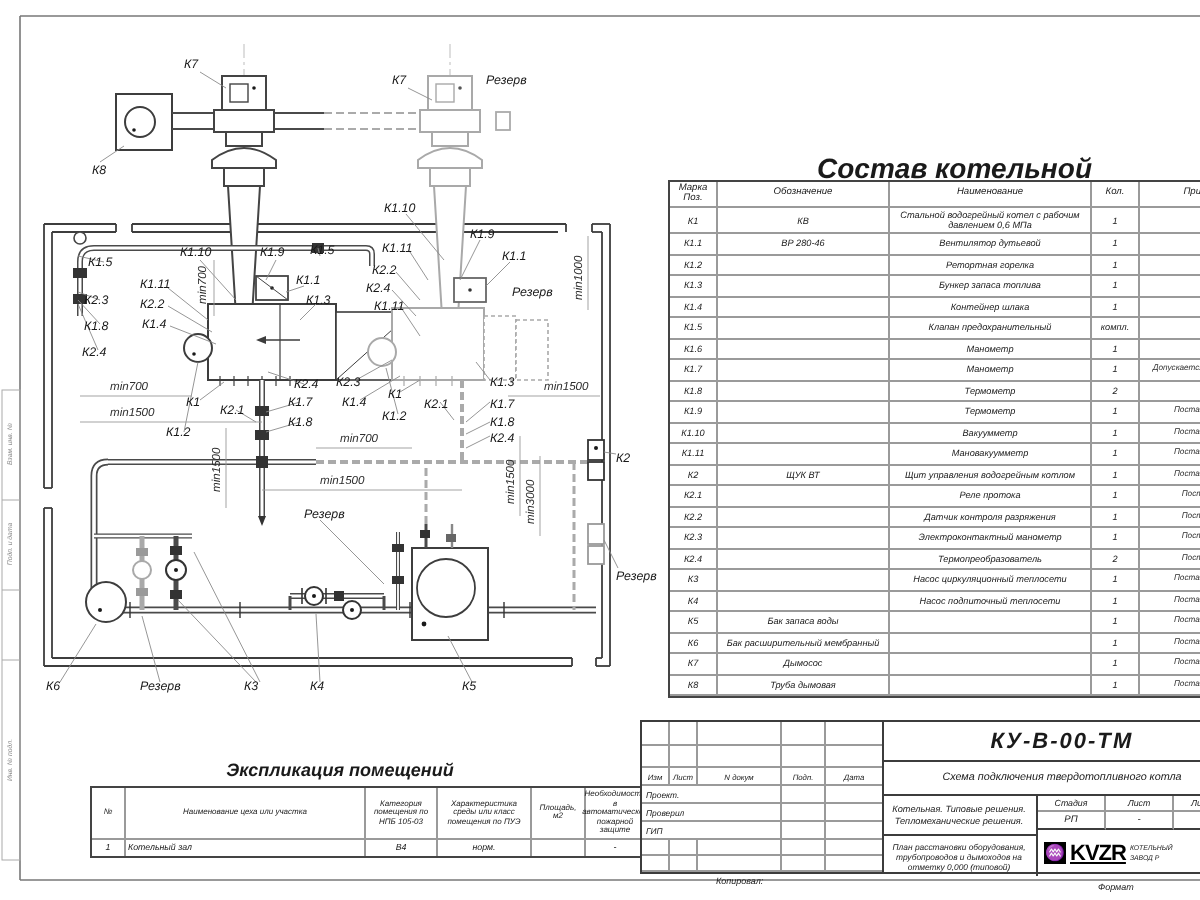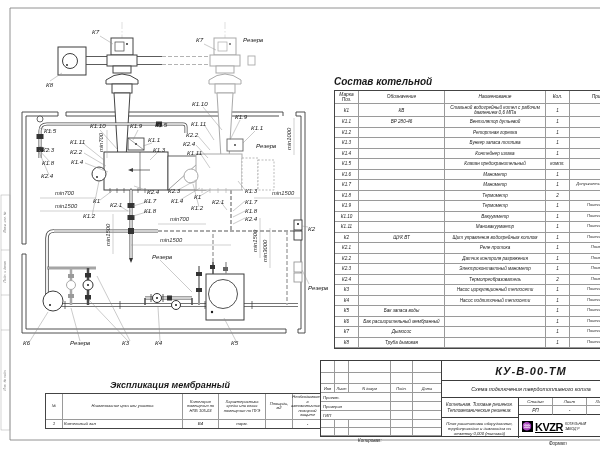--- a/index.html
+++ b/index.html
@@ -7,21 +7,21 @@
          font-family:"Liberation Sans",sans-serif;color:#1a1a1a;}
   .cad{font-style:italic;}
   svg text{font-family:"Liberation Sans",sans-serif;font-style:italic;fill:#1a1a1a;}
   svg .lbl{font-size:6.2px;}
   svg .dim{font-size:5.8px;fill:#2e2e2e;}
   svg .strip-txt{font-size:3.4px;fill:#8a8a8a;}
 
   .abs{position:absolute;}
 
   
-  .sostav-title{left:334px;top:76px;width:212px;text-align:left;font-size:10px;font-weight:600;}
+  .sostav-title{left:334px;top:76px;width:212px;text-align:right;font-size:14px;font-weight:600;}
   .sostav{left:334px;top:90px;width:306px;border:1px solid #444;box-sizing:border-box;background:#fff;}
   .srow{display:grid;grid-template-columns:24px 86px 101px 24px 71px;min-height:10.5px;}
   .srow .c{border-right:1px solid #9a9a9a;border-bottom:1px solid #9a9a9a;
            font-size:4.6px;line-height:1.18;display:flex;align-items:center;justify-content:center;
            text-align:center;padding:0.5px 1px;box-sizing:border-box;}
   .srow .c:last-child{border-right:none;}
   .srow.hdr .c{font-size:4.8px;}
   .srow .cp{font-size:4.1px;color:#2c2c2c;}
 
   
@@ -618,21 +618,21 @@
         <div class="srow">
           <div class="c">К8</div>
           <div class="c">Труба дымовая</div>
           <div class="c"></div>
           <div class="c">1</div>
           <div class="c cp">Постав. по соглас.</div>
         </div>
       </div>
   </div>
 
-  <div class="abs explic-title cad">Экспликация мембранный</div>
+  <div class="abs explic-title cad">Экспликация помещений</div>
 
   <div class="abs explic cad">
     <div class="erow">
       <div class="c">№</div>
       <div class="c">Наименование цеха или участка</div>
       <div class="c">Категория помещения по НПБ 105-03</div>
       <div class="c">Характеристика среды или класс помещения по ПУЭ</div>
       <div class="c">Площадь, м2</div>
       <div class="c">Необходимость в автоматической пожарной защите</div>
       <div class="c">Приме- чание</div>

